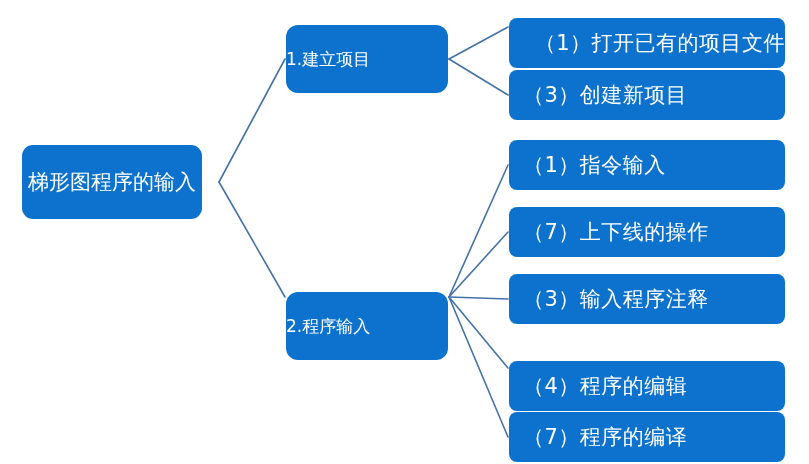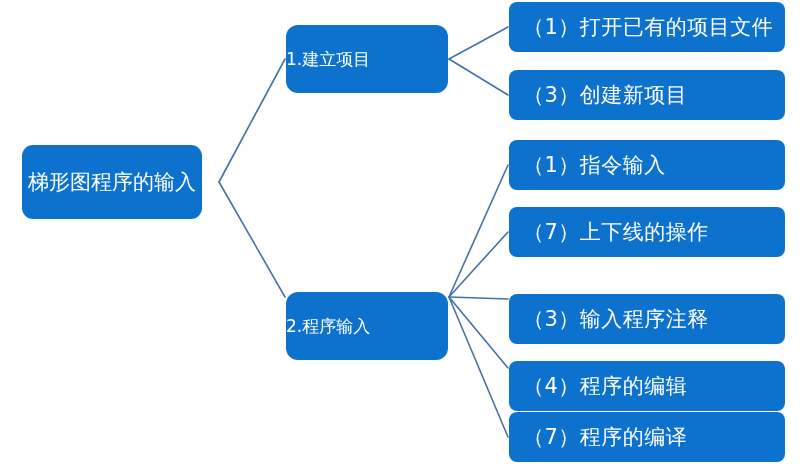--- a/index.html
+++ b/index.html
@@ -56,25 +56,25 @@
 
   .node-leaf {
     left: 509px;
     width: 276px;
     height: 50px;
     border-radius: 8px;
     justify-content: flex-start;
     padding-left: 14px;
     font-size: 21px;
   }
-  .leaf-a1 { top: 2px; }
+  .leaf-a1 { top: 18px; justify-content: flex-end; }
   .leaf-a2 { top: 70px; }
   .leaf-b1 { top: 140px; }
   .leaf-b2 { top: 207px; }
-  .leaf-b3 { top: 274px; margin-top: 20px; }
+  .leaf-b3 { top: 274px; }
   .leaf-b4 { top: 361px; }
   .leaf-b5 { top: 412px; }
 
   .node-label {
     white-space: nowrap;
     line-height: 1;
     letter-spacing: 0.5px;
   }
   .node-root .node-label,
   .node-l2 .node-label { letter-spacing: 0px; }

